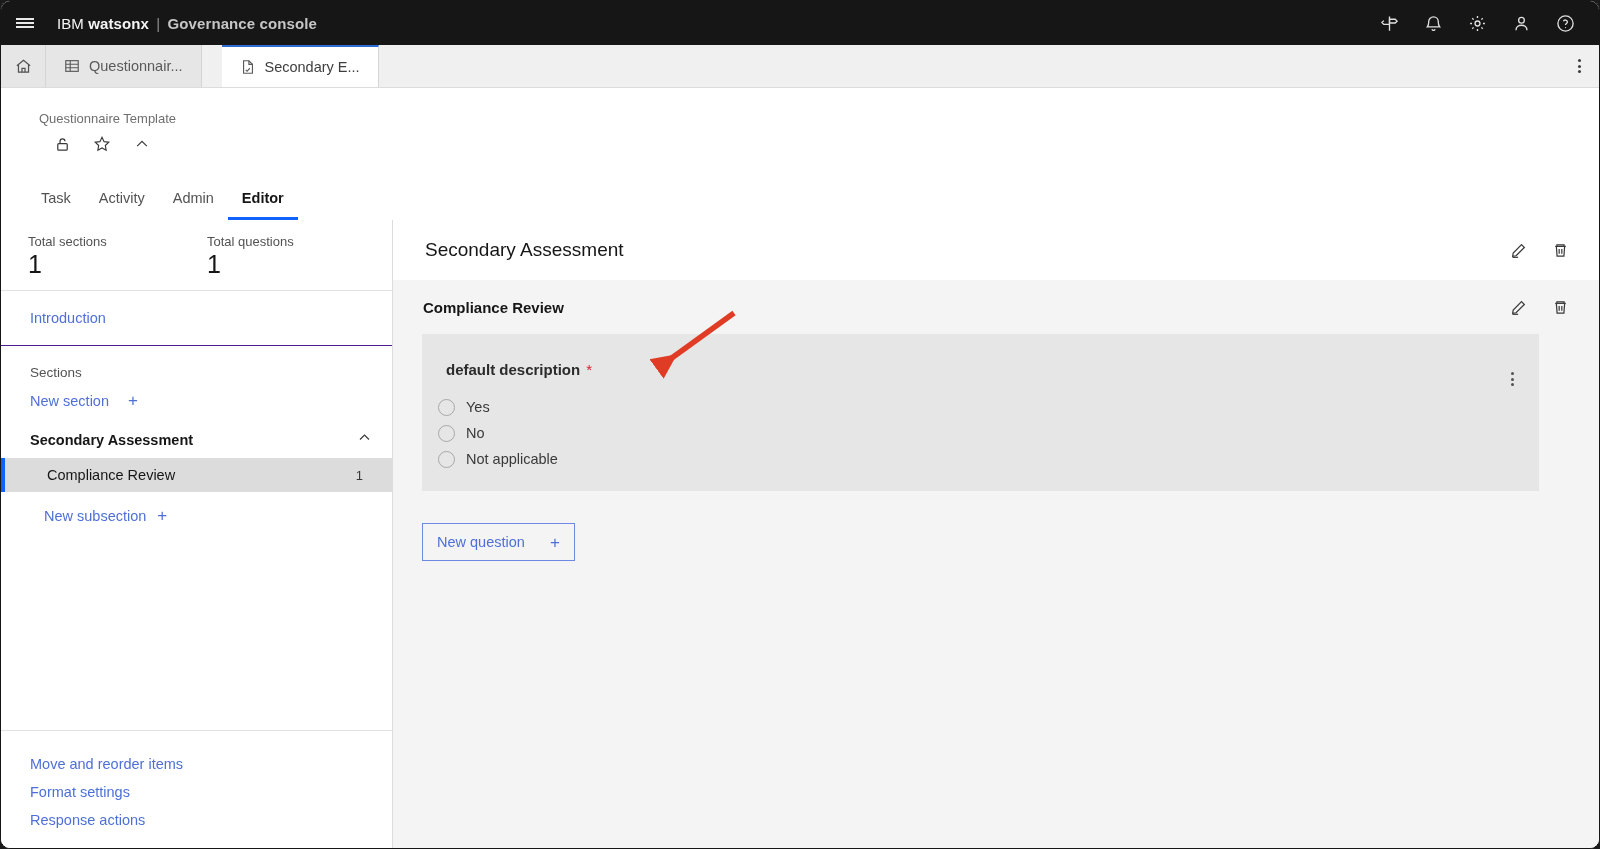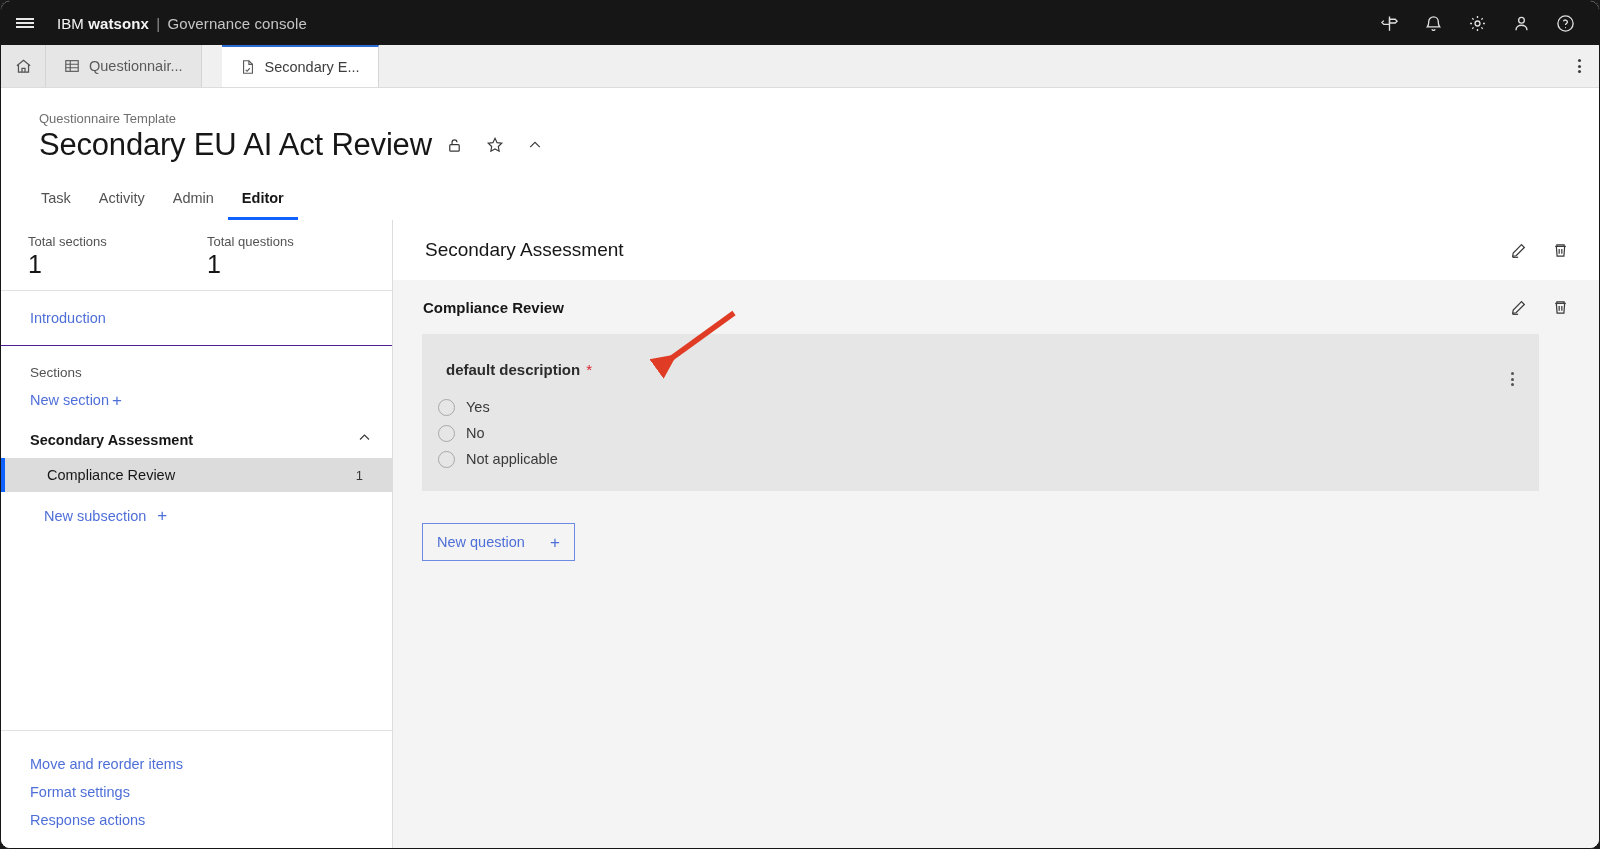--- a/index.html
+++ b/index.html
@@ -30,21 +30,21 @@
     cursor: pointer;
   }
   #hamburger .bar { width: 18px; height: 1.5px; background: #e8e8e8; margin: 2.5px 0; display:block;}
   #brand {
     color: #f4f4f4; font-size: 15px; letter-spacing: .1px;
     margin-left: 8px; white-space: nowrap;
   }
   #brand .thin { font-weight: 400; }
   #brand .bold { font-weight: 600; }
   #brand .sep { color: #8d8d8d; font-weight: 400; margin: 0 3px;}
-  #brand .sub { color: #c6c6c6; font-weight: 400; }
+  #brand .sub { color: #c6c6c6; font-weight: 700; }
   #topbar-actions {
     margin-left: auto; display: flex; align-items: center; height: 44px;
     padding-right: 14px;
   }
   .tb-icon {
     width: 44px; height: 44px; display: flex; align-items: center; justify-content: center;
     cursor: pointer;
   }
   .tb-icon svg { stroke: #e0e0e0; fill: none; stroke-width: 1.4; }
 
@@ -119,21 +119,21 @@
   .stat:nth-child(2) { left: 206px; }
   .stat .lbl { font-size: 13px; color: #525252; }
   .stat .val { font-size: 25px; color: #161616; font-weight: 300; line-height: 1.1; margin-top: 2px;}
   #intro-row {
     height: 55px; display: flex; align-items: center; padding-left: 29px;
     border-bottom: 1px solid #4c1d95;
   }
   .link { color: #4f6fd8; font-size: 14.5px; cursor: pointer; }
   #sections-label { padding: 19px 0 0 29px; font-size: 13.5px; color: #525252; }
   #new-section-row {
-    display: flex; gap: 3px; padding: 12px 0 12px 29px; cursor: pointer;
+    display: flex; align-items: center; gap: 19px; padding: 12px 0 12px 29px; cursor: pointer;
   }
   .plus { color: #4f6fd8; font-size: 17px; line-height: 1; }
   #section-group-head {
     display: flex; align-items: center; padding: 9px 20px 9px 29px; cursor: pointer;
   }
   #section-group-head .name { font-size: 14.5px; font-weight: 700; color: #161616; }
   #section-group-head .chev { margin-left: auto; }
   .chev svg { stroke: #393939; fill: none; stroke-width: 1.4; }
   #subsection-item {
     display: flex; align-items: center; height: 34px;
@@ -279,21 +279,20 @@
           <i></i>
           <i></i>
           <i></i>
         </span>
     </div>
   </div>
 
   <div id="page-header">
     <div id="eyebrow">Questionnaire Template</div>
     <div id="title-row">
-      <span id="page-title">Secondary EU AI Act Review</span>
       <span class="title-icon">
         <svg width="17" height="17" viewBox="0 0 18 18">
             <rect x="4" y="8" width="10" height="7" rx="1"></rect>
             <path d="M6.4 8V5.6a2.6 2.6 0 0 1 5.2 0"></path>
           </svg>
       </span>
       <span class="title-icon">
         <svg width="18" height="18" viewBox="0 0 20 20">
             <path d="M10 2.6l2.3 4.8 5.2.7-3.8 3.6.9 5.2-4.6-2.5-4.6 2.5.9-5.2-3.8-3.6 5.2-.7z"></path>
           </svg>

